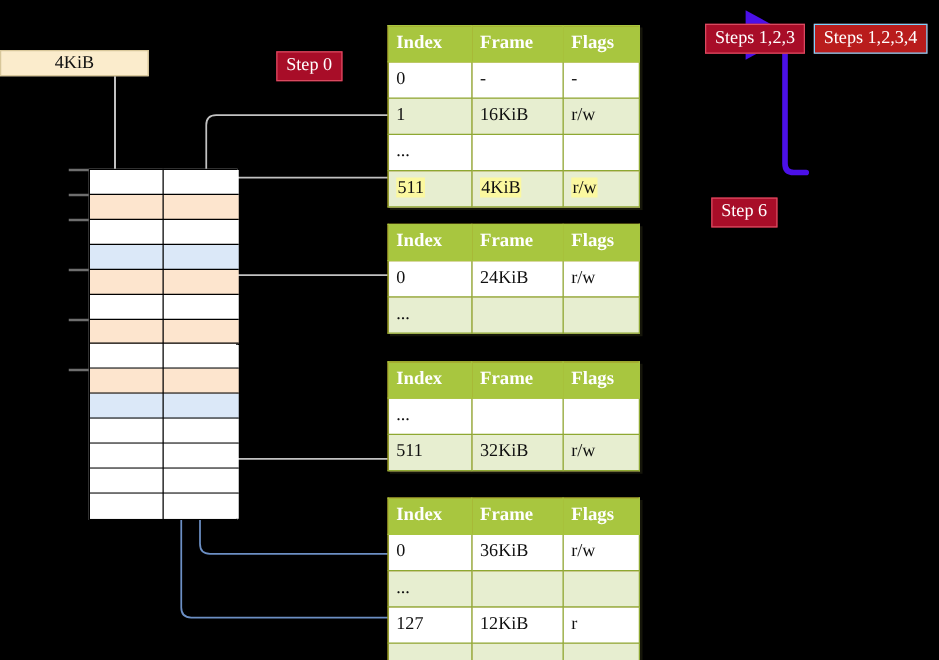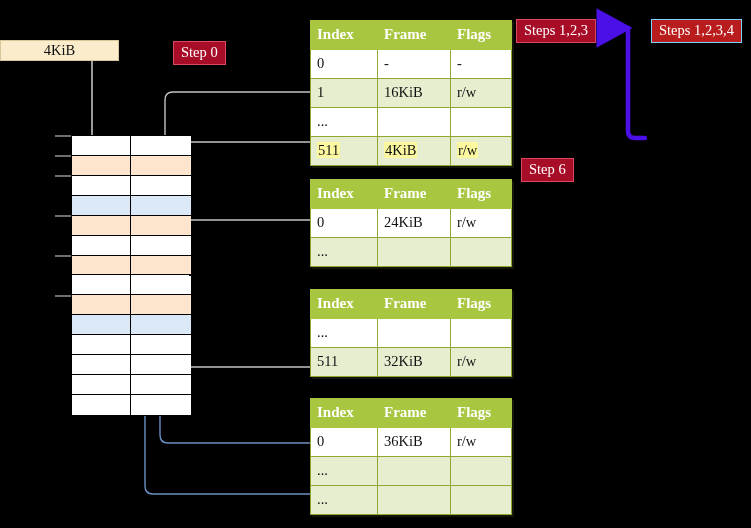--- a/index.html
+++ b/index.html
@@ -51,21 +51,21 @@
   
   .badge{
     position:absolute;
     color:#ffffff;
     font-size:14.5px;
     font-family:"Liberation Serif", serif;
     padding:2px 7px 3px 7px;
     white-space:nowrap;
     line-height:1.15;
   }
-  .badge-red{background:#a80d28;border:1px solid #d94a60;}
+  .badge-red{background:#a80d28;border:1px solid #d94a60;margin-left:48px;}
   .badge-blue{background:#b91c1c;border:1px solid #7dd3fc;}
 
   
   #kib-box{
     position:absolute;
     left:0px;top:40px;width:119px;height:21px;
     background:#fbeccc;
     border:1px solid #d8c79a;
     color:#101010;
     font-size:14.5px;
@@ -273,20 +273,25 @@
       <tr class="plain">
         <td class="c-index">0</td>
         <td class="c-frame">36KiB</td>
         <td class="c-flags">r/w</td>
       </tr>
       <tr class="alt">
         <td class="c-index">...</td>
         <td class="c-frame"></td>
         <td class="c-flags"></td>
       </tr>
+      <tr class="plain">
+        <td class="c-index">127</td>
+        <td class="c-frame">12KiB</td>
+        <td class="c-flags">r</td>
+      </tr>
       <tr class="alt">
         <td class="c-index">...</td>
         <td class="c-frame"></td>
         <td class="c-flags"></td>
       </tr>
     </tbody>
   </table>
 
 </div>
 

